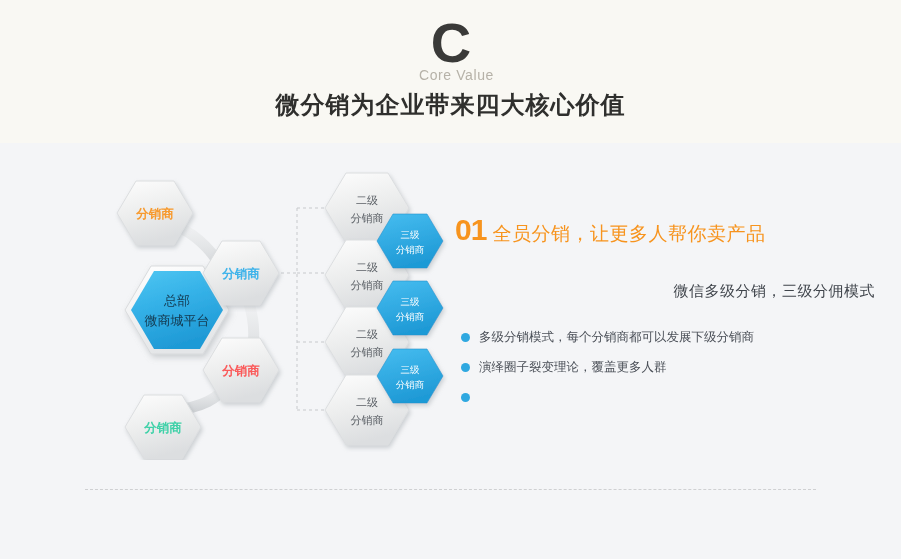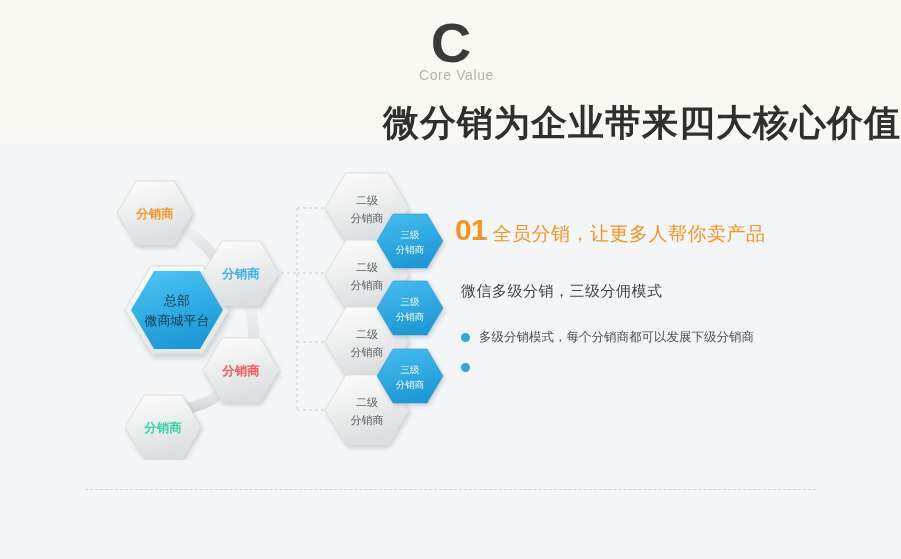--- a/index.html
+++ b/index.html
@@ -38,27 +38,26 @@
   }
   .header-sub {
     font-size: 14px;
     color: #b6b2a8;
     letter-spacing: 0.6px;
     line-height: 14px;
     margin-top: -4px;
     padding-left: 12px;
   }
   .header-title {
-    font-size: 36px;
+    font-size: 24px;
     font-weight: bold;
     color: #2f2f2d;
     letter-spacing: 1px;
     line-height: 34px;
-    margin-top: 24px;
-    text-align: right;
+    margin-top: 6px;
   }
 
   
   .diagram {
     position: absolute;
     left: 85px;
     top: 160px;
     width: 370px;
     height: 300px;
   }
@@ -88,20 +87,21 @@
     letter-spacing: 0.5px;
     margin-left: 6px;
     font-family: Liberation Mono, monospace;
   }
   .subline {
     font-size: 15px;
     color: #3f444b;
     margin-top: 32px;
     margin-left: 6px;
     letter-spacing: 0.5px;
+    text-align: right;
   }
   .bullets {
     margin-top: 28px;
     margin-left: 6px;
   }
   .bullet {
     display: flex;
     align-items: flex-start;
     margin-bottom: 13px;
   }
@@ -277,20 +277,24 @@
 
     <div class="subline">微信多级分销，三级分佣模式</div>
 
     <div class="bullets">
       <div class="bullet">
         <span class="dot"></span>
         <span class="btext">多级分销模式，每个分销商都可以发展下级分销商</span>
       </div>
       <div class="bullet">
         <span class="dot"></span>
+        <span class="btext">演绎圈子裂变理论，覆盖更多人群</span>
+      </div>
+      <div class="bullet">
+        <span class="dot"></span>
       </div>
     </div>
 
   </div>
 
   <div class="divider"></div>
 
 </div>
 
 </body></html>

